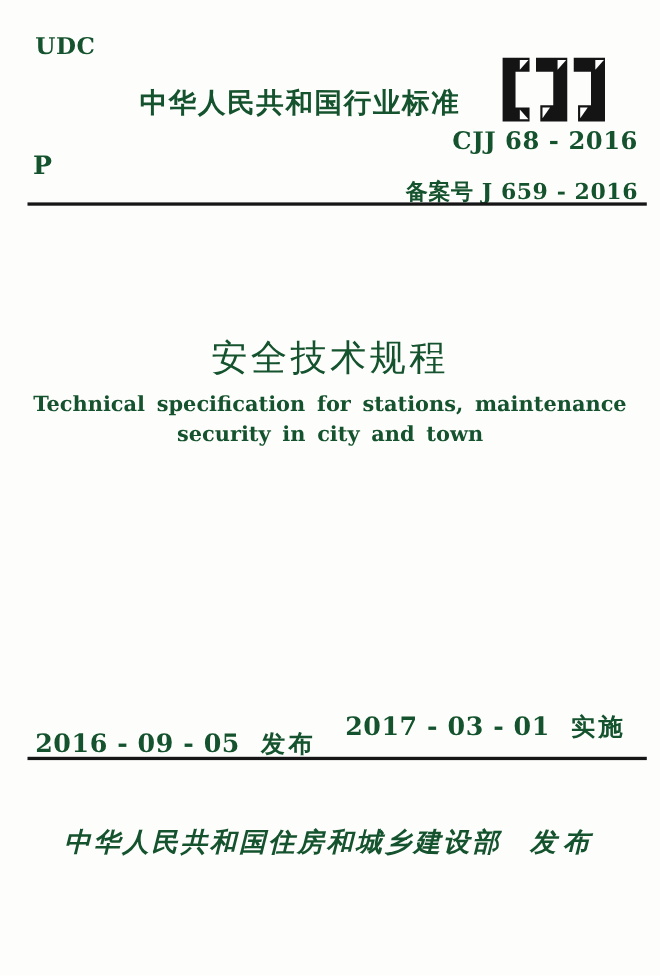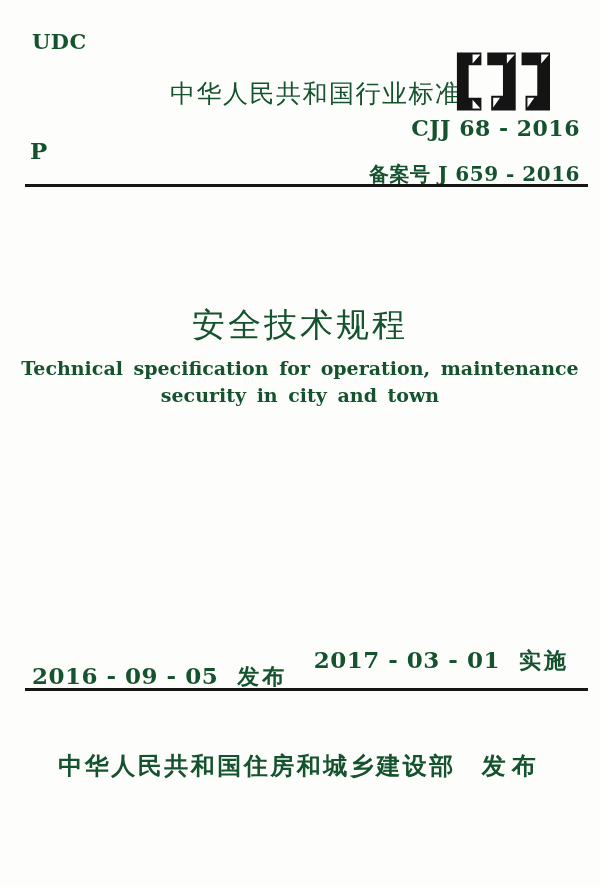--- a/index.html
+++ b/index.html
@@ -15,23 +15,22 @@
   }
   .serif { font-family: "DejaVu Serif", "Liberation Serif", serif; }
   .sans  { font-family: "Liberation Sans", "DejaVu Sans", sans-serif; }
 
   .udc {
     position: absolute; left: 32px; top: 29px;
     font-weight: bold; font-size: 21px; letter-spacing: 0.5px;
   }
   .std-type {
     position: absolute; left: 127px; top: 77px;
-    font-weight: normal; font-size: 25px; letter-spacing: 1.5px;
+    font-weight: bold; font-size: 25px; letter-spacing: 1.5px;
     white-space: nowrap;
-    margin-left: 43px;
   }
   .logo {
     position: absolute; left: 452px; top: 51px;
     width: 98px; height: 62px;
   }
   .num-block {
     position: absolute; right: 20px; top: 115px;
     text-align: right; font-weight: bold; white-space: nowrap;
   }
   .std-num { font-size: 22px; letter-spacing: 0.5px; }
@@ -69,21 +68,21 @@
   .date-group-right { position: absolute; right: 31px; top: 0; }
   .date-text { font-weight: bold; font-size: 23px; letter-spacing: 0.5px; }
   .date-label {
     font-weight: bold; font-size: 22px; margin-left: 14px;
     letter-spacing: 3px;
   }
 
   .publisher-row {
     position: absolute; left: 0; top: 750px; width: 600px;
     display: flex; justify-content: center; align-items: baseline;
-    gap: 26px; white-space: nowrap;
+    gap: 26px; white-space: nowrap; font-style: italic;
   }
   .publisher-name { font-weight: bold; font-size: 24px; letter-spacing: 2.5px; }
   .publisher-action { font-weight: bold; font-size: 24px; letter-spacing: 6px; }
 </style>
 </head>
 <body>
 
 <div class="page">
 
   <div class="udc serif">UDC</div>
@@ -117,21 +116,21 @@
     <div class="rec-num">备案号 J 659 - 2016</div>
   </div>
 
   <div class="p-label serif">P</div>
 
   <div class="rule rule-top"></div>
 
   <div class="title-cn title-cn-2 serif">安全技术规程</div>
 
   <div class="title-en serif">
-    <div>Technical specification for operation, maintenance</div>
+    <div>Technical specification for stations, maintenance</div>
     <div>security in city and town</div>
   </div>
 
   <div class="date-row">
     <div class="date-group-left">
       <span class="date-text serif">2016 - 09 - 05</span>
       <span class="date-label sans">发布</span>
     </div>
     <div class="date-group-right">
       <span class="date-text serif">2017 - 03 - 01</span>

